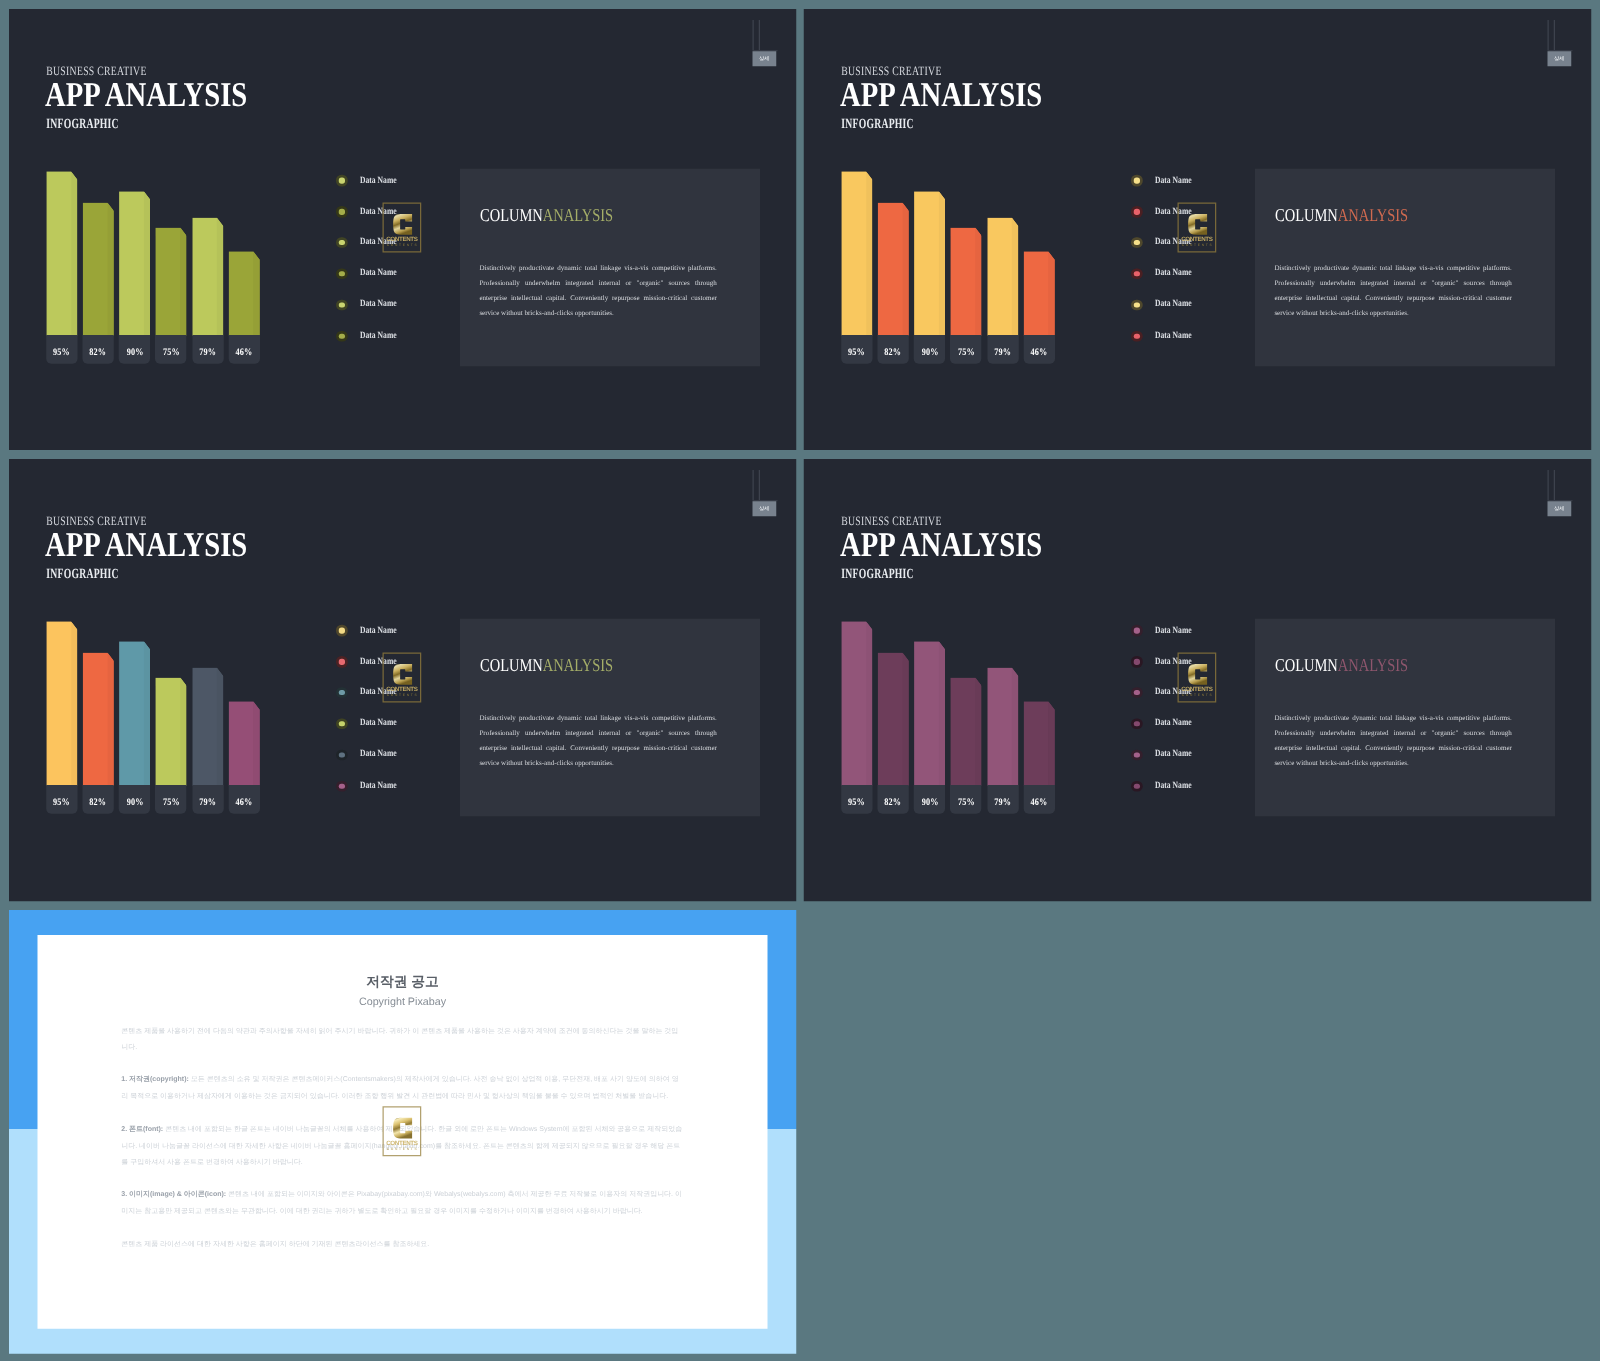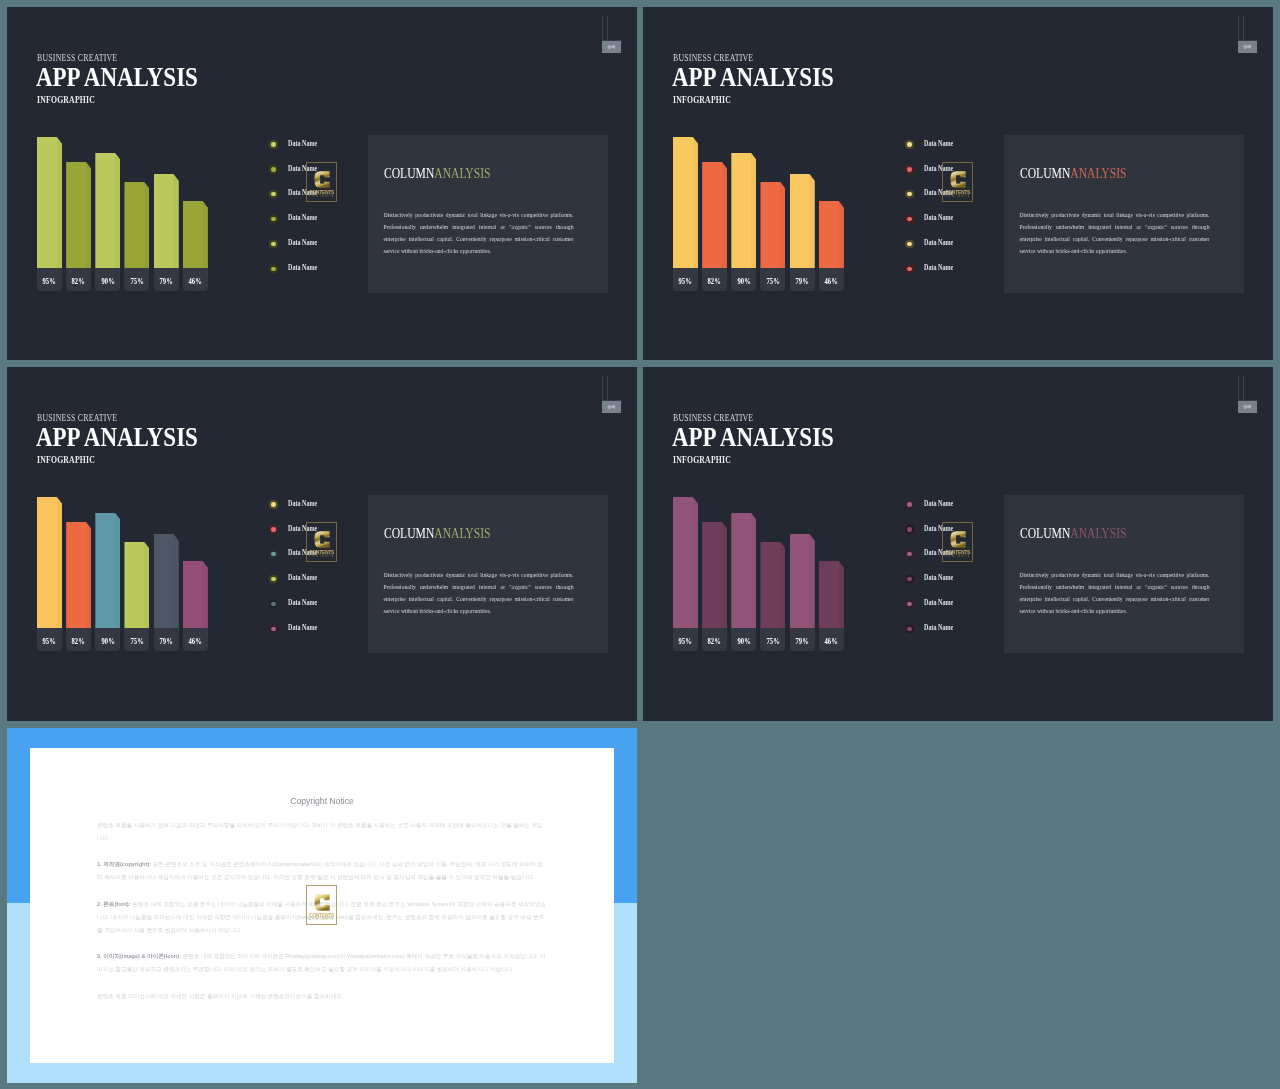--- a/index.html
+++ b/index.html
@@ -512,21 +512,22 @@
             </defs>
             <path fill="url(#gg3)" d="M95 4 L95 40 L62 40 L62 31 Q62 29 60 29 L39 29 Q37 29 37 31 L37 77 Q37 79 39 79 L60 79 Q62 79 62 77 L62 67 L95 67 L95 104 L38 104 Q16 104 9 92 Q3 82 3 54 Q3 26 9 16 Q16 4 38 4 Z"></path>
           </svg>
         </div>
         <div class="t1">CONTENTS</div>
         <div class="t2">C O N T E N T S</div>
       </div>
     </div>
     <div class="slide s5">
       <div class="paper">
-        <div class="cp-sub">Copyright Notice</div>
+        <h1 class="cp-title">저작권 공고</h1>
+        <div class="cp-sub">Copyright Pixabay</div>
         <div class="cp-body">
           <p>콘텐츠 제품을 사용하기 전에 다음의 약관과 주의사항을 자세히 읽어 주시기 바랍니다. 귀하가 이 콘텐츠 제품을 사용하는 것은 사용자 계약에 조건에 동의하신다는 것을 말하는 것입니다.</p>
           <p><b>1. 저작권(copyright):</b><span> 모든 콘텐츠의 소유 및 저작권은 콘텐츠메이커스(Contentsmakers)의 제작사에게 있습니다. 사전 승낙 없이 상업적 이용, 무단전재, 배포 사기 양도에 의하여 영리 목적으로 이용하거나 제삼자에게 이용하는 것은 금지되어 있습니다. 이러한 조항 행위 발견 시 관련법에 따라 민사 및 형사상의 책임을 물을 수 있으며 법적인 처벌을 받습니다.</span></p>
           <p><b>2. 폰트(font):</b><span> 콘텐츠 내에 포함되는 한글 폰트는 네이버 나눔글꼴의 서체를 사용하여 제작되었습니다. 한글 외에 로만 폰트는 Windows System에 포함된 서체와 공용으로 제작되었습니다. 네이버 나눔글꼴 라이선스에 대한 자세한 사항은 네이버 나눔글꼴 홈페이지(hangeul.naver.com)를 참조하세요. 폰트는 콘텐츠의 함께 제공되지 않으므로 필요할 경우 해당 폰트를 구입하셔서 사용 폰트로 변경하여 사용하시기 바랍니다.</span></p>
           <p><b>3. 이미지(image) &amp; 아이콘(icon):</b><span> 콘텐츠 내에 포함되는 이미지와 아이콘은 Pixabay(pixabay.com)와 Webalys(webalys.com) 측에서 제공한 무료 저작물로 이용자의 저작권입니다. 이미지는 참고용만 제공되고 콘텐츠와는 무관합니다. 이에 대한 권리는 귀하가 별도로 확인하고 필요할 경우 이미지를 수정하거나 이미지를 변경하여 사용하시기 바랍니다.</span></p>
           <p><span>콘텐츠 제품 라이선스에 대한 자세한 사항은 홈페이지 하단에 기재된 콘텐츠라이선스를 참조하세요.</span></p>
         </div>
       </div>
       <div class="wm" style="left: 299px; top: 157px;">
         <div class="c">

